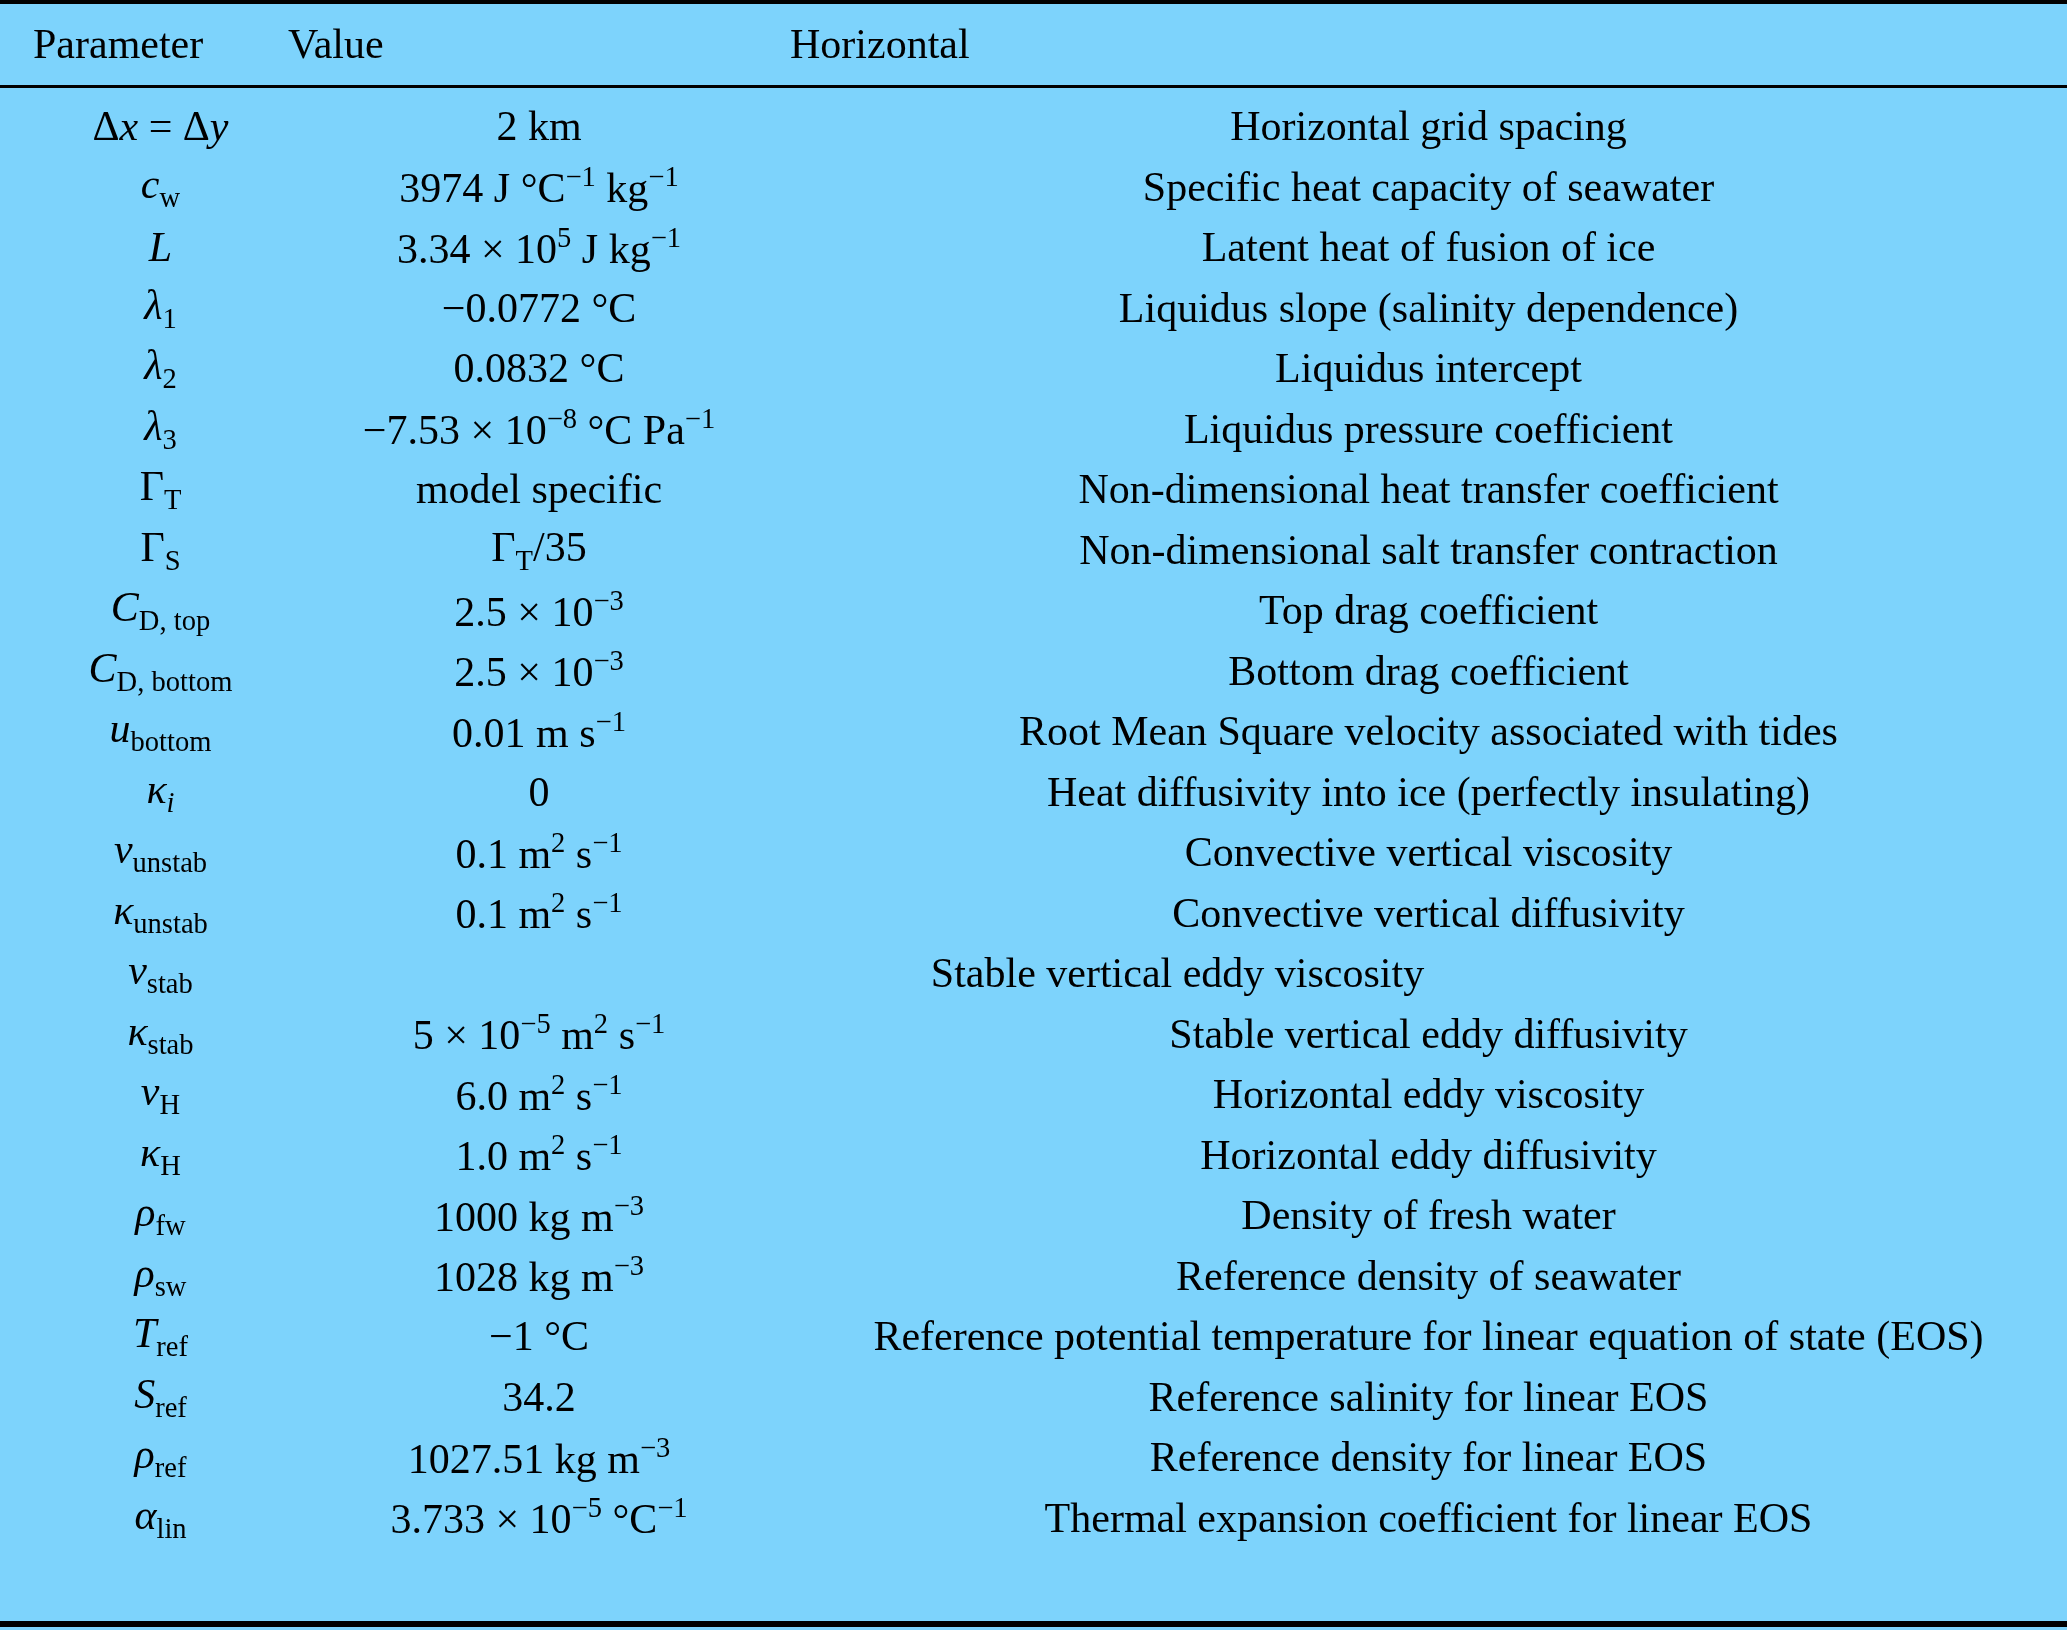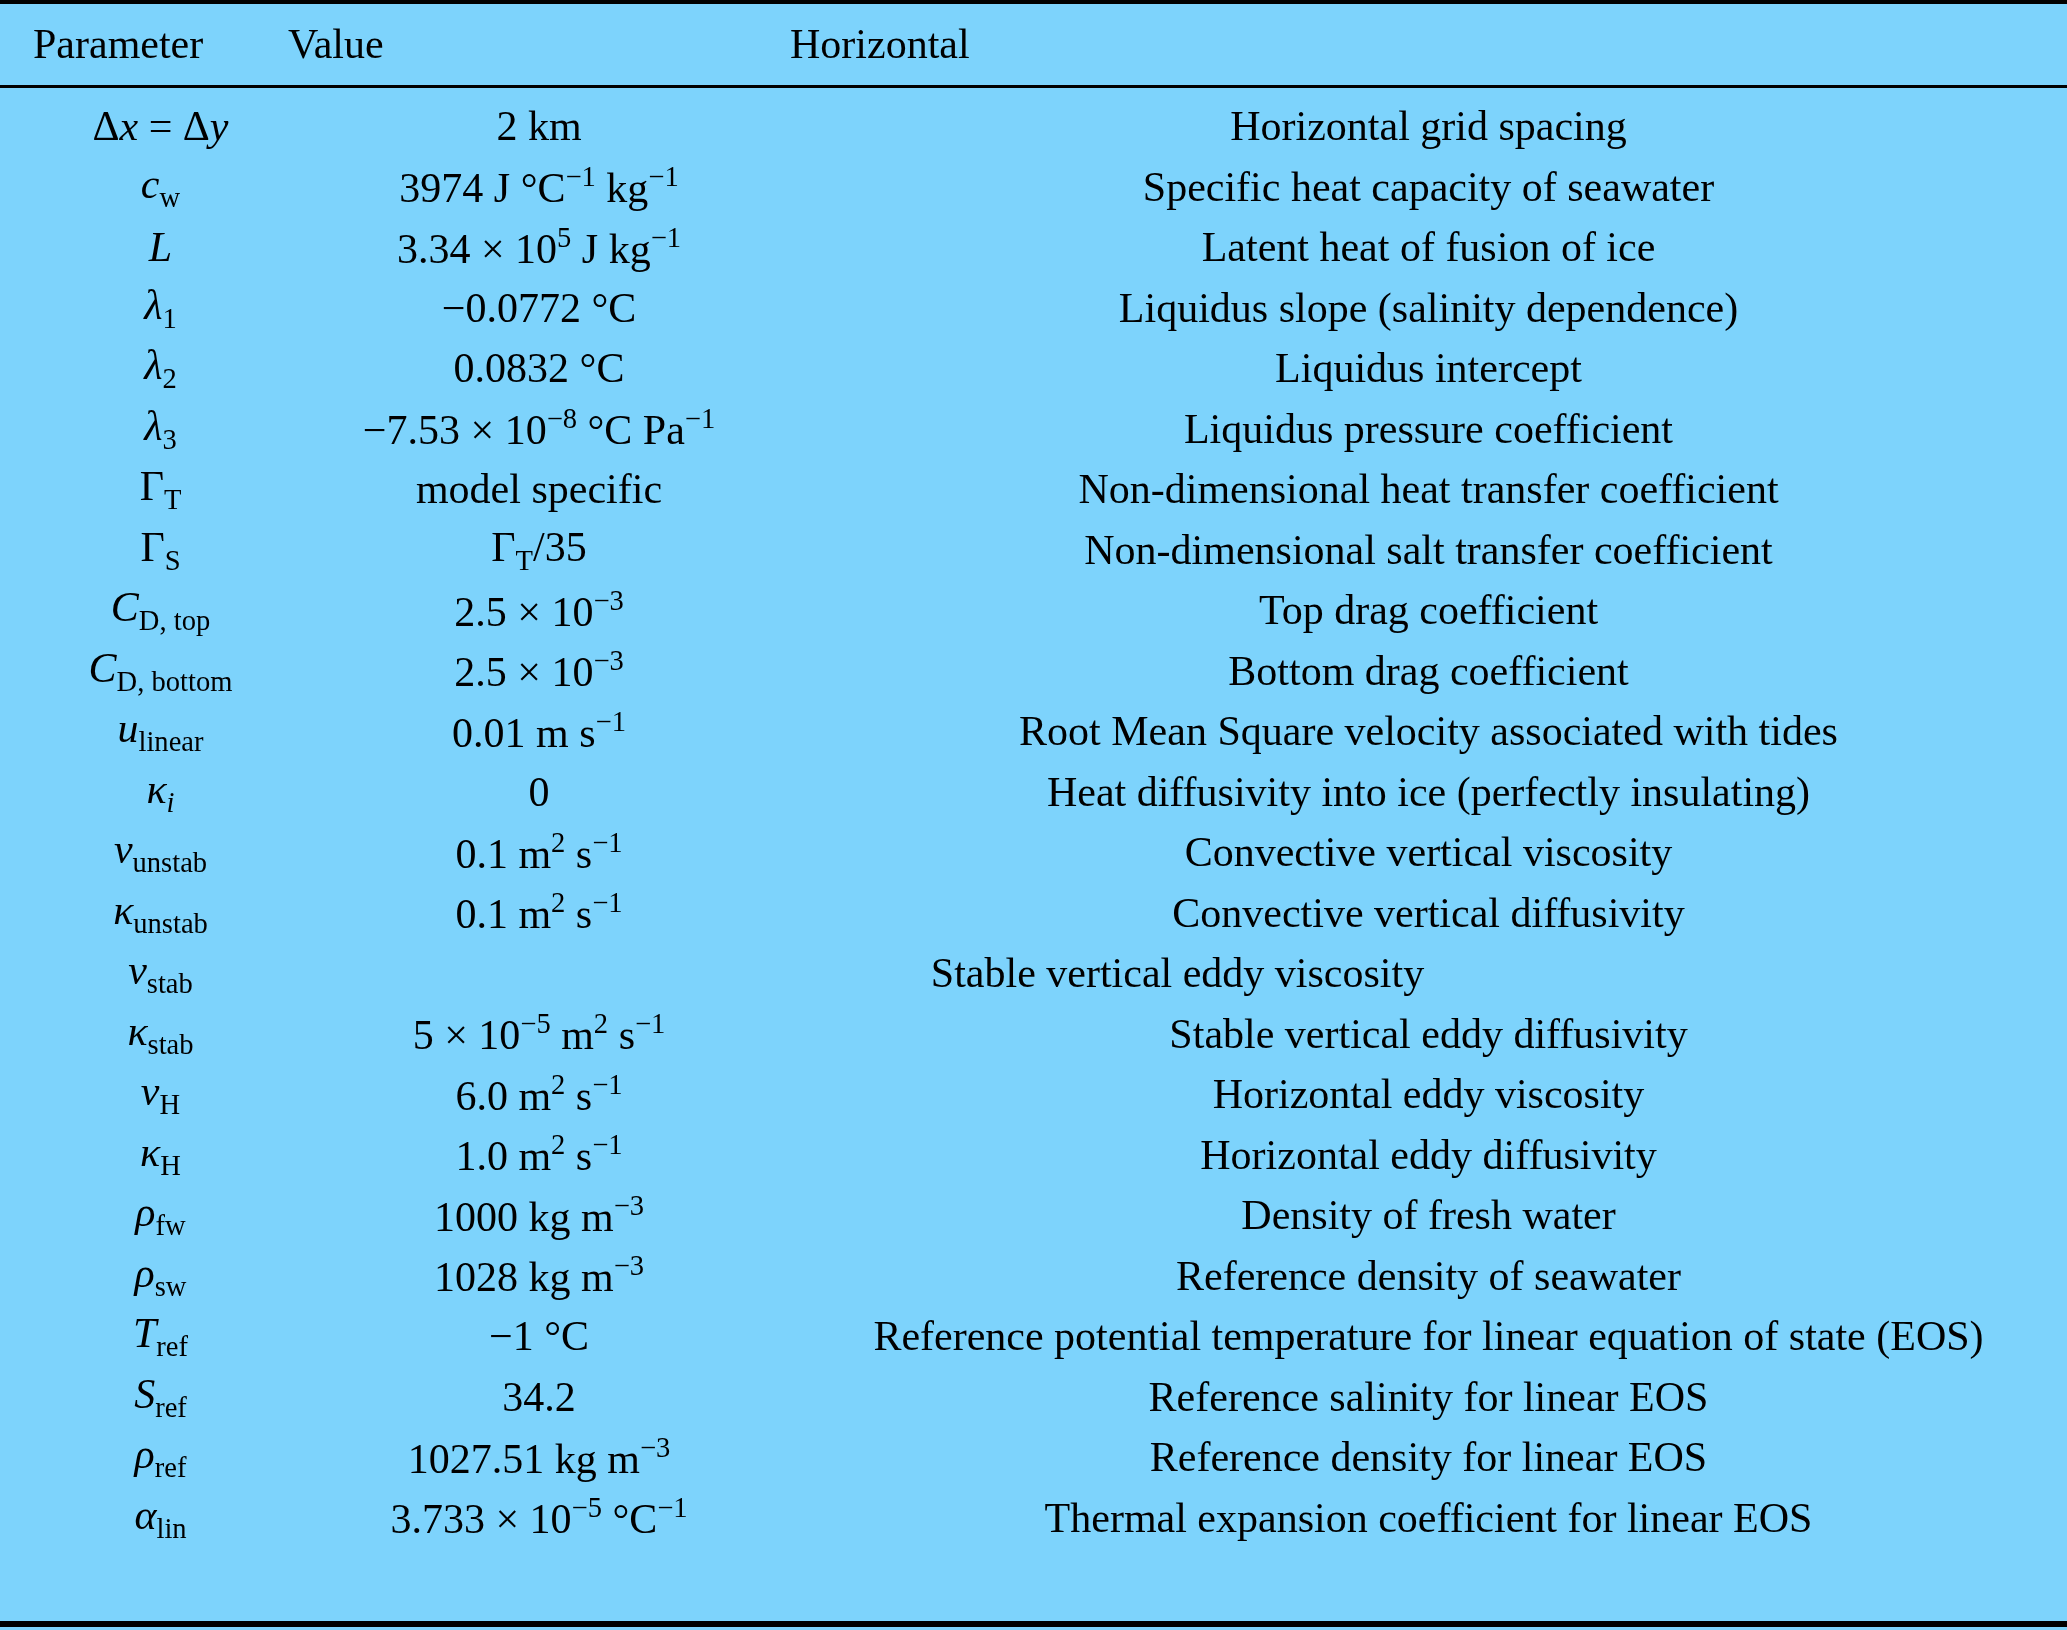--- a/index.html
+++ b/index.html
@@ -120,34 +120,34 @@
         <div class="cell col-desc">Liquidus pressure coefficient</div>
       </div>
       <div class="row">
         <div class="cell col-param">Γ<span class="sb">T</span></div>
         <div class="cell col-value">model specific</div>
         <div class="cell col-desc">Non-dimensional heat transfer coefficient</div>
       </div>
       <div class="row">
         <div class="cell col-param">Γ<span class="sb">S</span></div>
         <div class="cell col-value">Γ<span class="sb">T</span>/35</div>
-        <div class="cell col-desc">Non-dimensional salt transfer coefficient</div>
+        <div class="cell col-desc">Non-dimensional salt transfer contraction</div>
       </div>
       <div class="row">
         <div class="cell col-param"><i>C</i><span class="sb">D, top</span></div>
         <div class="cell col-value">2.5 × 10<span class="sp">−3</span></div>
         <div class="cell col-desc">Top drag coefficient</div>
       </div>
       <div class="row">
         <div class="cell col-param"><i>C</i><span class="sb">D, bottom</span></div>
         <div class="cell col-value">2.5 × 10<span class="sp">−3</span></div>
         <div class="cell col-desc">Bottom drag coefficient</div>
       </div>
       <div class="row">
-        <div class="cell col-param"><i>u</i><span class="sb">linear</span></div>
+        <div class="cell col-param"><i>u</i><span class="sb">bottom</span></div>
         <div class="cell col-value">0.01 m s<span class="sp">−1</span></div>
         <div class="cell col-desc">Root Mean Square velocity associated with tides</div>
       </div>
       <div class="row">
         <div class="cell col-param"><i>κ</i><span class="sb"><i>i</i></span></div>
         <div class="cell col-value">0</div>
         <div class="cell col-desc">Heat diffusivity into ice (perfectly insulating)</div>
       </div>
       <div class="row">
         <div class="cell col-param"><i>ν</i><span class="sb">unstab</span></div>

